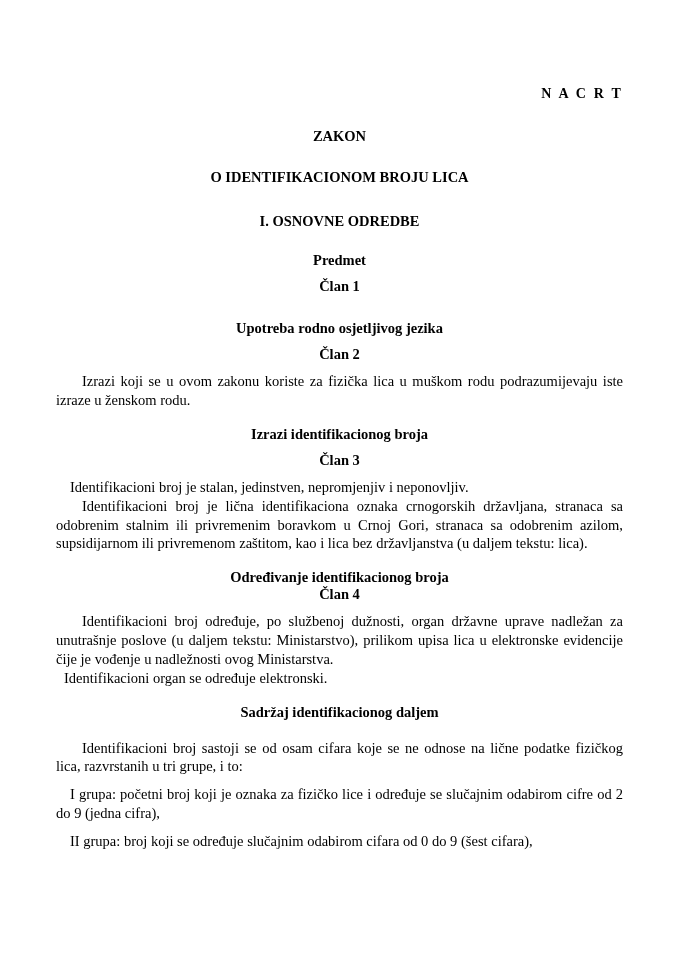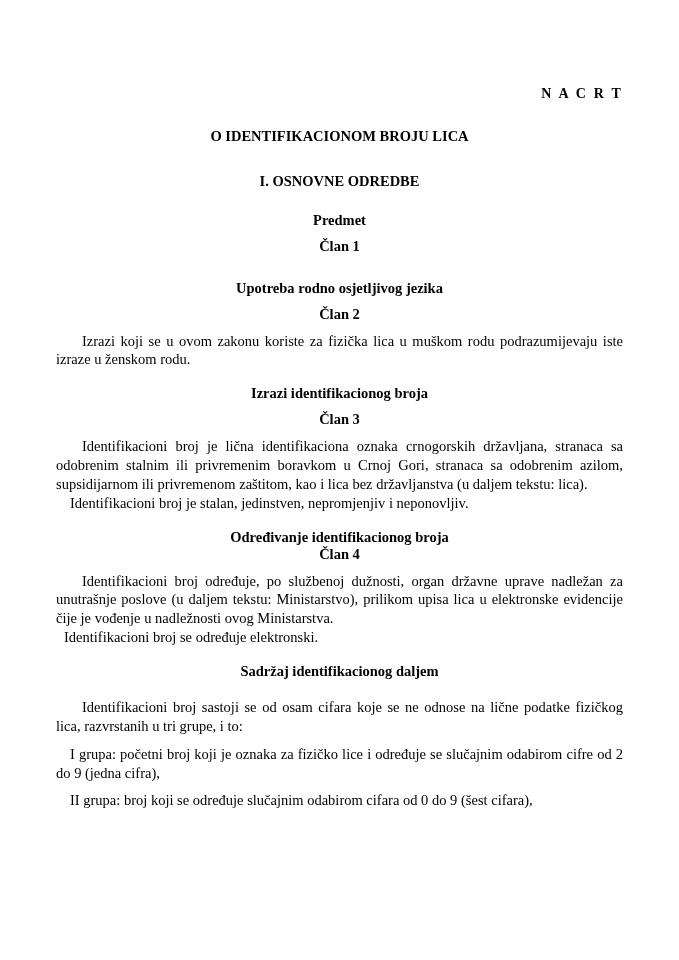--- a/index.html
+++ b/index.html
@@ -28,21 +28,21 @@
     letter-spacing: 2.2px;
     margin: 0 0 24px 0;
   }
   .title-block {
     text-align: center;
     font-weight: bold;
     font-size: 14.5px;
     line-height: 1.42;
     margin: 0 0 26px 0;
   }
-  .title-block div + div { margin-top: 10px; }
+  .title-block div + div { margin-top: 20px; }
   .section-head {
     text-align: center;
     font-weight: bold;
     font-size: 14.5px;
     margin: 4px 0 0 0;
   }
   .spacer-lg { height: 22px; }
   .spacer-md { height: 16px; }
   .spacer-sm { height: 9px; }
   .centered-bold {
@@ -66,20 +66,21 @@
   }
 </style>
 </head>
 <body>
 
 <div class="page">
 
   <div class="draft-line">N A C R T</div>
 
   <div class="title-block">
+    <div>ZAKON</div>
     <div>O IDENTIFIKACIONOM BROJU LICA</div>
   </div>
 
   <div class="section-head">I. OSNOVNE ODREDBE</div>
 
   <div class="spacer-lg"></div>
   <div class="centered-bold">Predmet</div>
   <div class="spacer-sm"></div>
   <div class="centered-bold">Član 1</div>
   <div class="spacer-sm"></div>
@@ -89,29 +90,29 @@
   <div class="spacer-sm"></div>
   <div class="centered-bold">Član 2</div>
   <div class="spacer-sm"></div>
   <p class="body">Izrazi koji se u ovom zakonu koriste za fizička lica u muškom rodu podrazumijevaju iste izraze u ženskom rodu.</p>
 
   <div class="spacer-md"></div>
   <div class="centered-bold">Izrazi identifikacionog broja</div>
   <div class="spacer-sm"></div>
   <div class="centered-bold">Član 3</div>
   <div class="spacer-sm"></div>
+  <p class="body small-indent">Identifikacioni broj je stalan, jedinstven, nepromjenjiv i neponovljiv.</p>
   <p class="body">Identifikacioni broj je lična identifikaciona oznaka crnogorskih državljana, stranaca sa odobrenim stalnim ili privremenim boravkom u Crnoj Gori, stranaca sa odobrenim azilom, supsidijarnom ili privremenom zaštitom, kao i lica bez državljanstva (u daljem tekstu: lica).</p>
-  <p class="body small-indent">Identifikacioni broj je stalan, jedinstven, nepromjenjiv i neponovljiv.</p>
 
   <div class="spacer-md"></div>
   <div class="centered-bold">Određivanje identifikacionog broja</div>
   <div class="centered-bold">Član 4</div>
   <div class="spacer-sm"></div>
   <p class="body">Identifikacioni broj određuje, po službenoj dužnosti, organ državne uprave nadležan za unutrašnje poslove (u daljem tekstu: Ministarstvo), prilikom upisa lica u elektronske evidencije čije je vođenje u nadležnosti ovog Ministarstva.</p>
-  <p class="body noindent">Identifikacioni broj se određuje elektronski.</p>
+  <p class="body noindent">Identifikacioni organ se određuje elektronski.</p>
 
   <div class="spacer-md"></div>
   <div class="centered-bold">Sadržaj identifikacionog daljem</div>
   <div class="spacer-sm"></div>
   <div class="spacer-sm"></div>
   <p class="body">Identifikacioni broj sastoji se od osam cifara koje se ne odnose na lične podatke fizičkog lica, razvrstanih u tri grupe, i to:</p>
   <div class="spacer-sm"></div>
   <p class="body small-indent">I grupa: početni broj koji je oznaka za fizičko lice i određuje se slučajnim odabirom cifre od 2 do 9 (jedna cifra),</p>
   <div class="spacer-sm"></div>
   <p class="body small-indent">II grupa: broj koji se određuje slučajnim odabirom cifara od 0 do 9 (šest cifara),</p>

